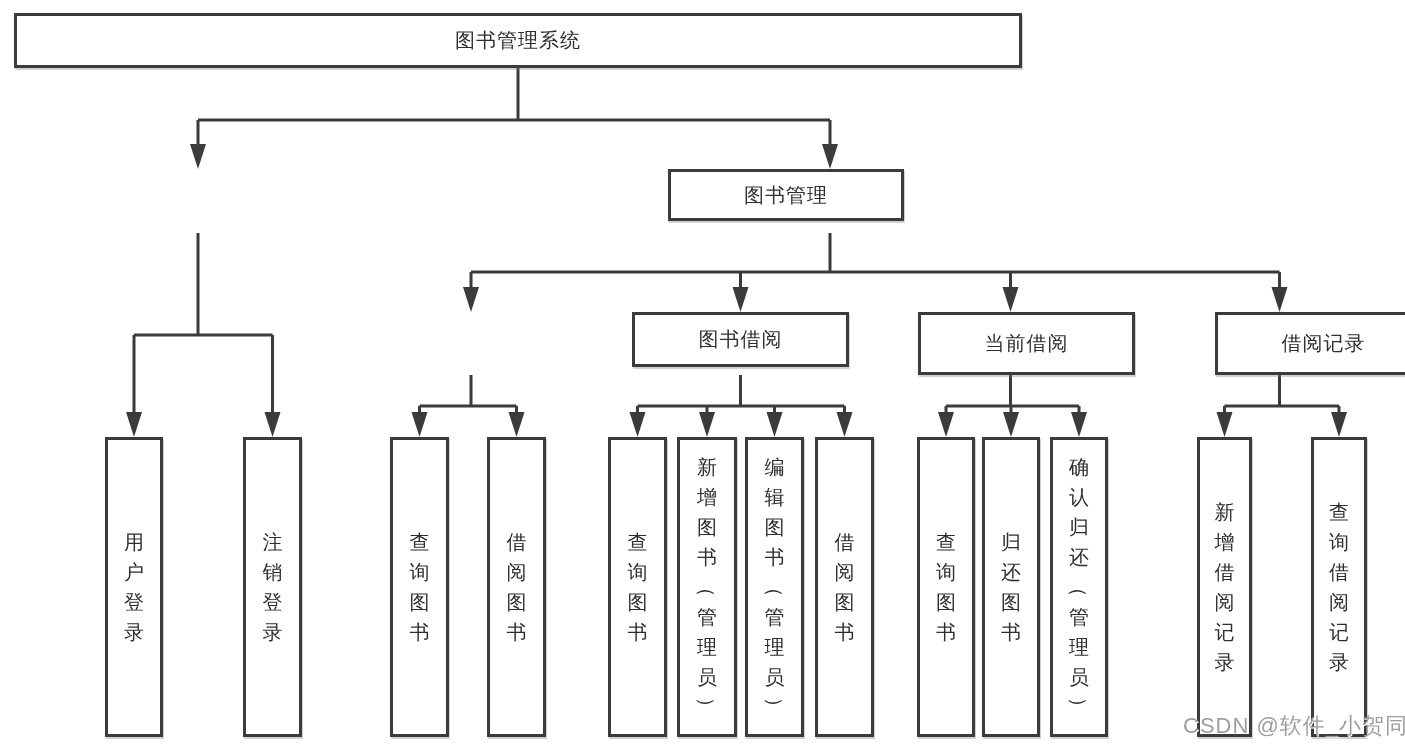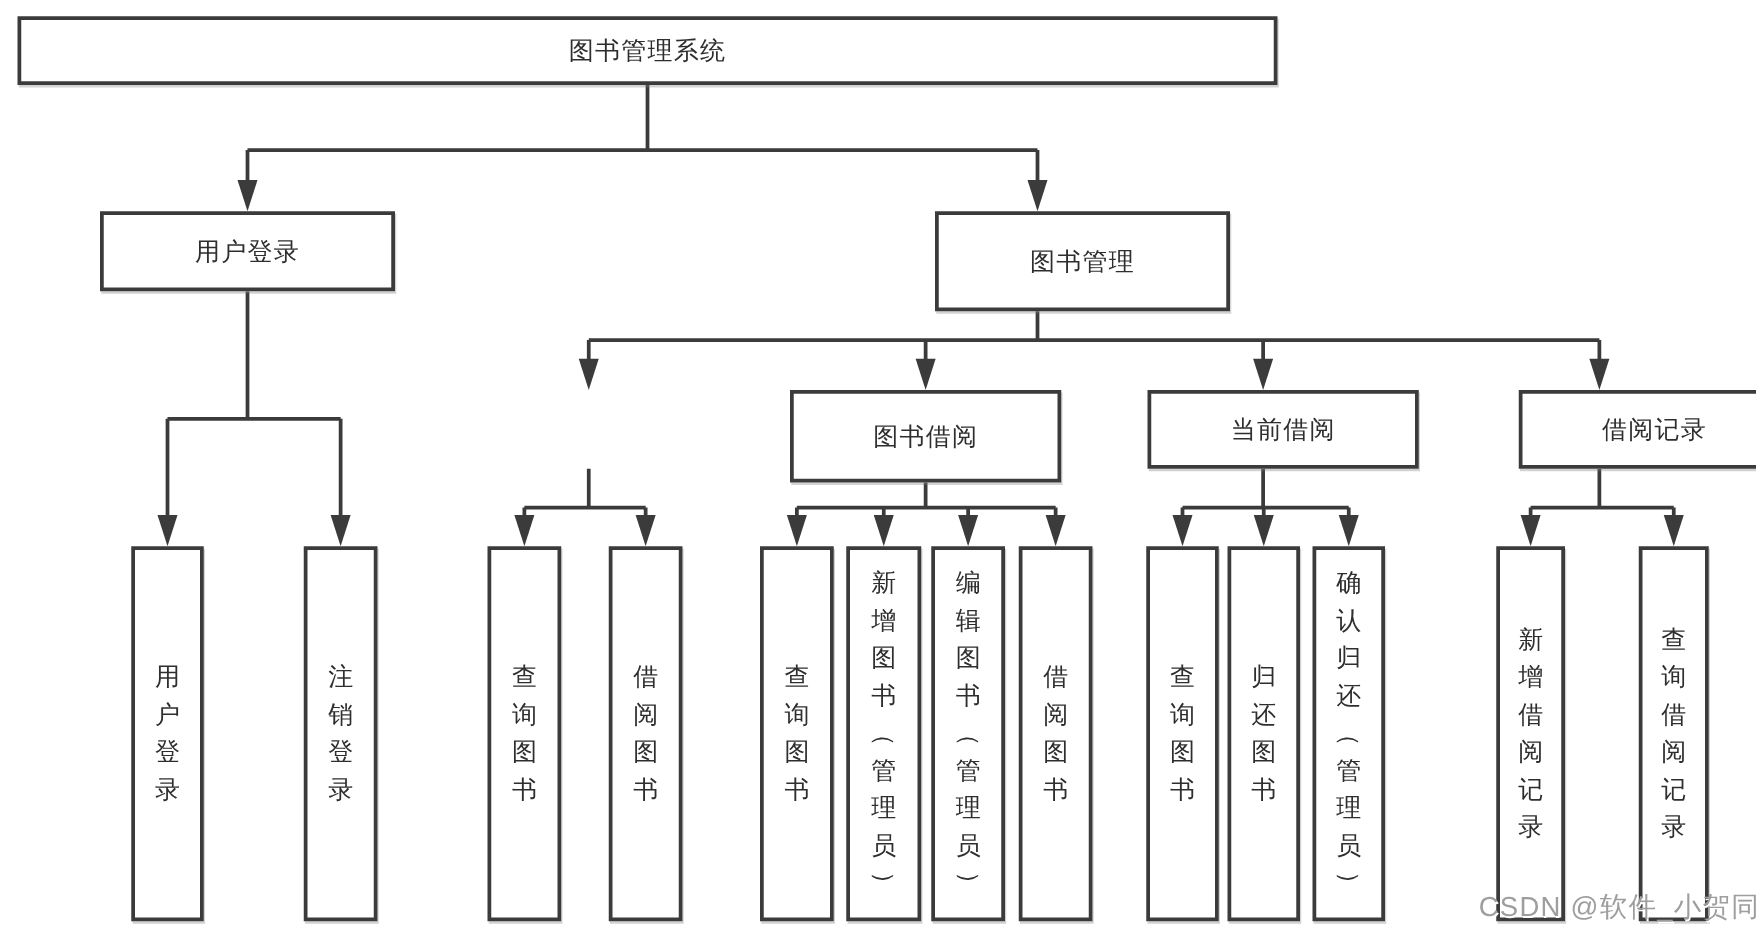--- a/index.html
+++ b/index.html
@@ -105,24 +105,23 @@
       <polygon points="938,412 954,412 946,437"></polygon>
       <polygon points="1003,412 1019,412 1011,437"></polygon>
       <polygon points="1071,412 1087,412 1079,437"></polygon>
       <polygon points="1216.5,412 1232.5,412 1224.5,437"></polygon>
       <polygon points="1331,412 1347,412 1339,437"></polygon>
     </g>
   </svg>
 
   <div class="node" style="left:14px; top:13px; width:1008px; height:55px;">图书管理系统</div>
 
-  <div class="node" style="left:80px; top:169px; width:236px; height:64px;">用户登录</div>
-  <div class="node" style="left:748px; top:169px; width:236px; height:80px;">图书管理</div>
-
-  <div class="node" style="left:632px; top:312px; width:217px; height:74px;">图书借阅</div>
+  <div class="node" style="left:668px; top:169px; width:236px; height:52px;">图书管理</div>
+
+  <div class="node" style="left:632px; top:312px; width:217px; height:55px;">图书借阅</div>
   <div class="node" style="left:902px; top:312px; width:217px; height:63px;margin-left:16px;">当前借阅</div>
   <div class="node" style="left:1171px; top:312px; width:217px; height:63px;margin-left:44px;">借阅记录</div>
 
   <div class="vnode" style="left:105px; top:437px; width:58px; height:300px;">
       <span>用</span>
       <span>户</span>
       <span>登</span>
       <span>录</span>
     </div>
   <div class="vnode" style="left:243px; top:437px; width:59px; height:300px;">

